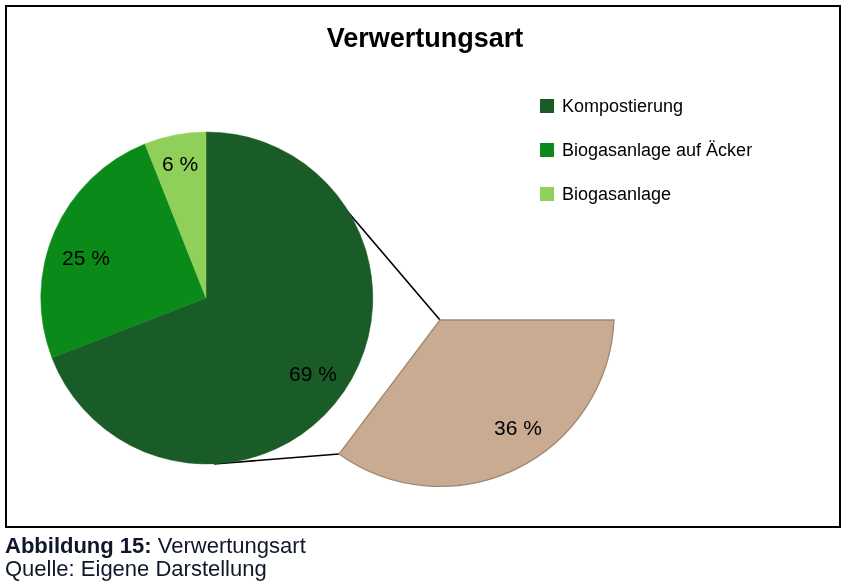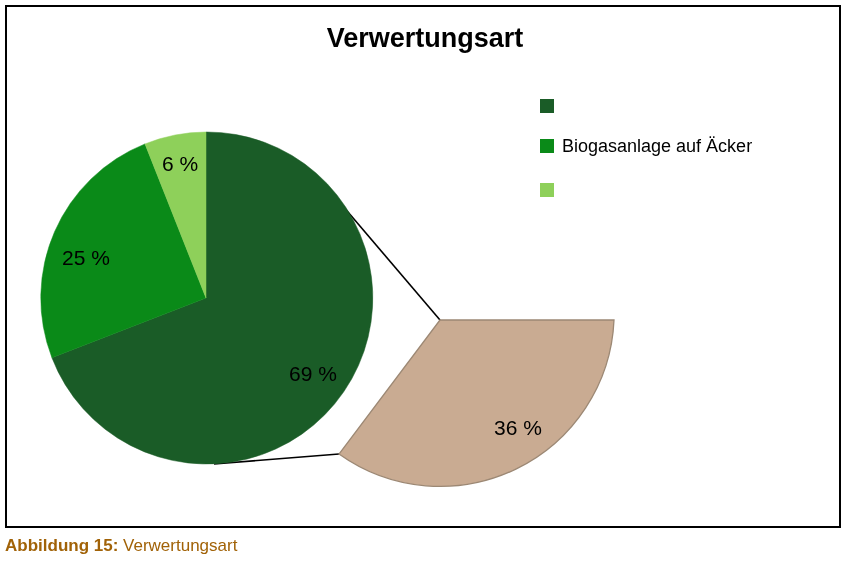--- a/index.html
+++ b/index.html
@@ -71,23 +71,23 @@
     line-height: 22px;
     color: #000000;
     white-space: pre-line;
   }
   
   #caption {
     position: absolute;
     left: 5px;
     top: 534px;
     width: 836px;
-    font-size: 17px;
+    font-size: 22px;
     line-height: 23px;
-    color: #a16207;
+    color: #0f172a;
   }
   #caption .cap-bold {
     font-weight: bold;
   }
   .cap-line {
     display: block;
   }
 </style>
 </head>
 <body>
@@ -114,35 +114,38 @@
       <text x="306" y="374" font-family="Liberation Sans, sans-serif" font-size="21" fill="#000000" text-anchor="middle">69 %</text>
       <text x="79" y="258" font-family="Liberation Sans, sans-serif" font-size="21" fill="#000000" text-anchor="middle">25 %</text>
       <text x="173" y="164" font-family="Liberation Sans, sans-serif" font-size="21" fill="#000000" text-anchor="middle">6 %</text>
       <text x="511" y="428" font-family="Liberation Sans, sans-serif" font-size="21" fill="#000000" text-anchor="middle">36 %</text>
     </svg>
 
     <div id="legend">
 
       <div class="legend-item">
         <span class="legend-swatch" style="background:#1a5c27;"></span>
+        <span class="legend-label">Kompostierung</span>
       </div>
 
       <div class="legend-item">
         <span class="legend-swatch" style="background:#0a8a18;"></span>
         <span class="legend-label">Biogasanlage auf Äcker</span>
       </div>
 
       <div class="legend-item">
         <span class="legend-swatch" style="background:#8ed05a;"></span>
+        <span class="legend-label">Biogasanlage</span>
       </div>
 
 
     </div>
   </div>
 
   <div id="caption">
     <span class="cap-line">
       <span class="cap-bold">Abbildung 15:</span>
       <span>Verwertungsart</span>
     </span>
+    <span class="cap-line">Quelle: Eigene Darstellung</span>
   </div>
 
 </div>
 
 </body></html>

